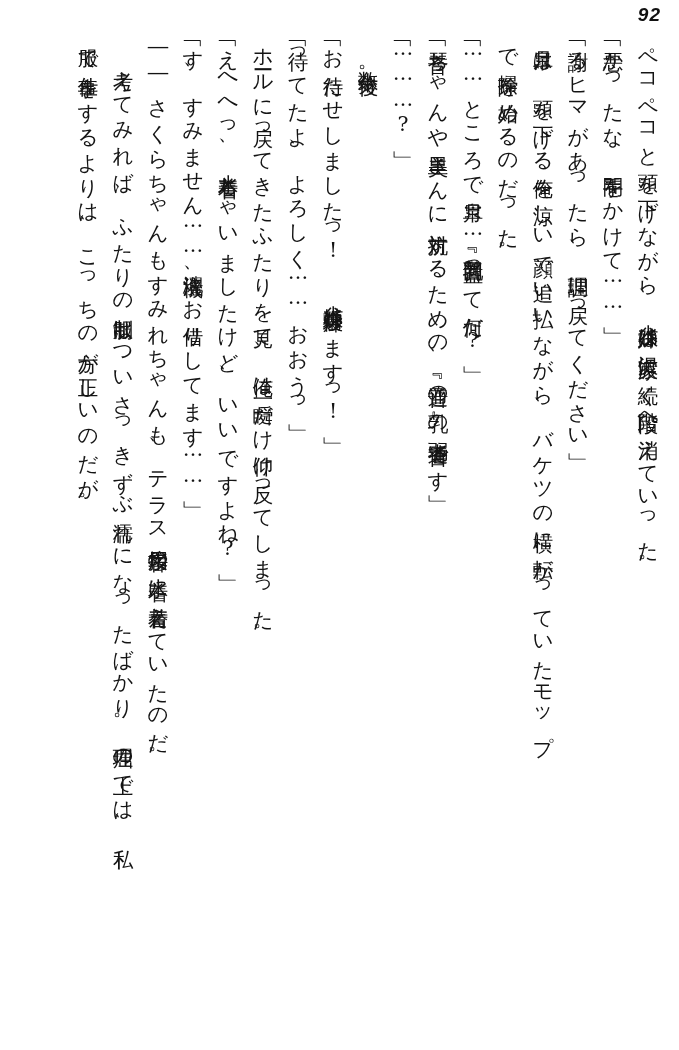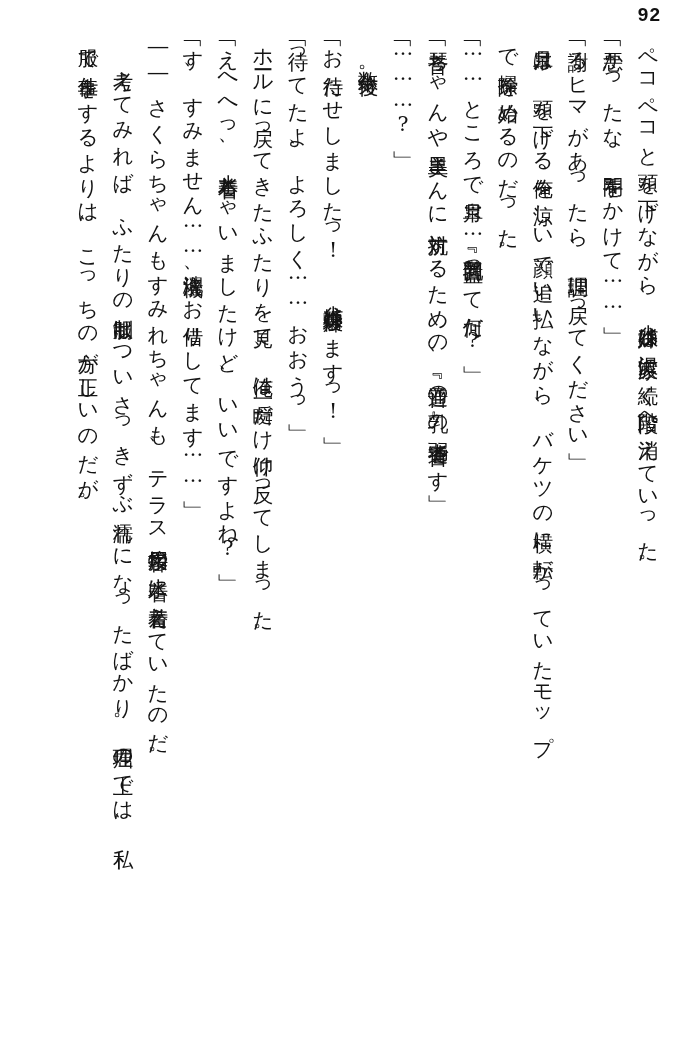--- a/index.html
+++ b/index.html
@@ -18,20 +18,21 @@
   }
   .page-number {
     position: absolute;
     top: 4px;
     right: 18px;
     font-family: "Liberation Sans", sans-serif;
     font-size: 19px;
     font-weight: bold;
     letter-spacing: 1px;
     color: #111111;
+    font-style: italic;
   }
   .text-body {
     position: absolute;
     top: 34px;
     right: 14px;
     left: 14px;
     bottom: 8px;
     display: flex;
     flex-direction: row-reverse;
     justify-content: flex-start;

